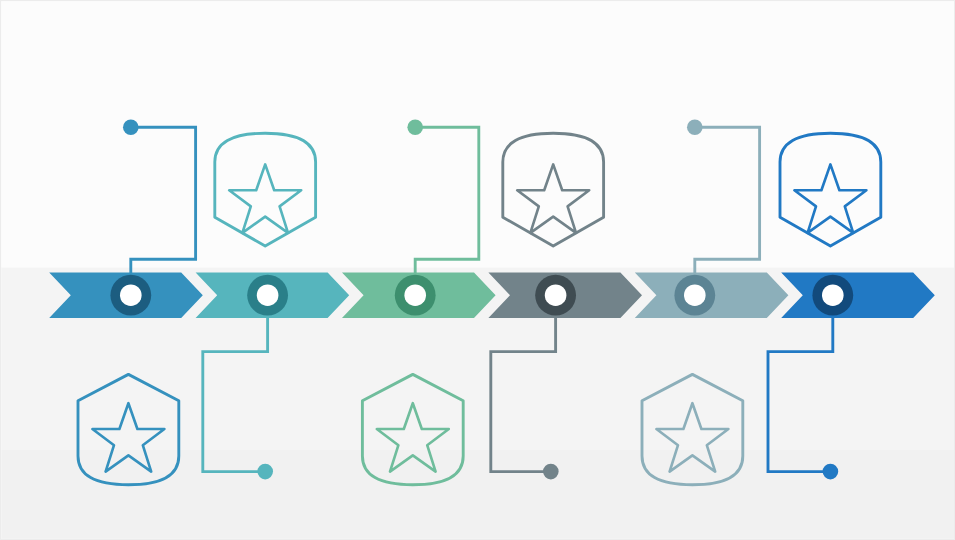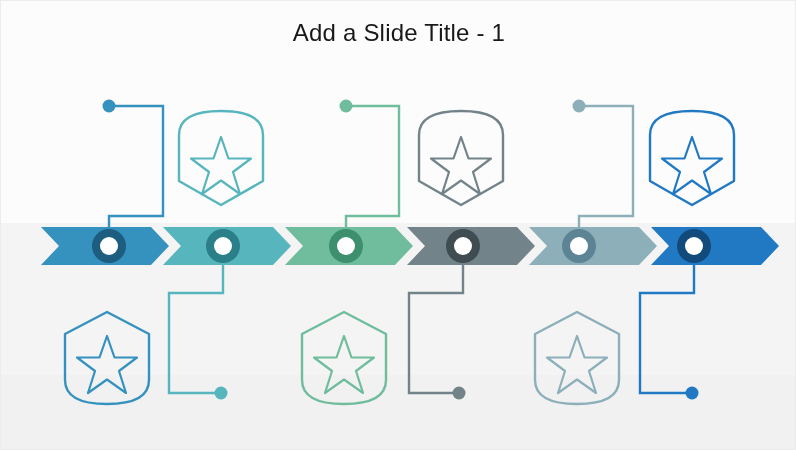--- a/index.html
+++ b/index.html
@@ -60,21 +60,20 @@
 </style>
 </head>
 <body>
 
 <div id="slide">
 
   <div id="band-upper"></div>
   <div id="band-mid"></div>
   <div id="band-lower"></div>
 
-  <div id="slide-title">Add a Slide Title - 1</div>
 
   <svg id="diagram" viewBox="0 0 796 450">
     <defs>
 
       <g id="shield-top-proto">
         <path d="M2,26 C2,10 16,2 44,2 C72,2 86,10 86,26 L86,72 L44,96 L2,72 Z" fill="none" stroke-width="2.4" stroke-linejoin="round"></path>
         <path d="M44,28 L51.5,49.5 L74,49.5 L56,63 L63,85 L44,71.5 L25,85 L32,63 L14,49.5 L36.5,49.5 Z" fill="none" stroke-width="2.2" stroke-linejoin="round"></path>
       </g>
 
       <g id="shield-bottom-proto">

